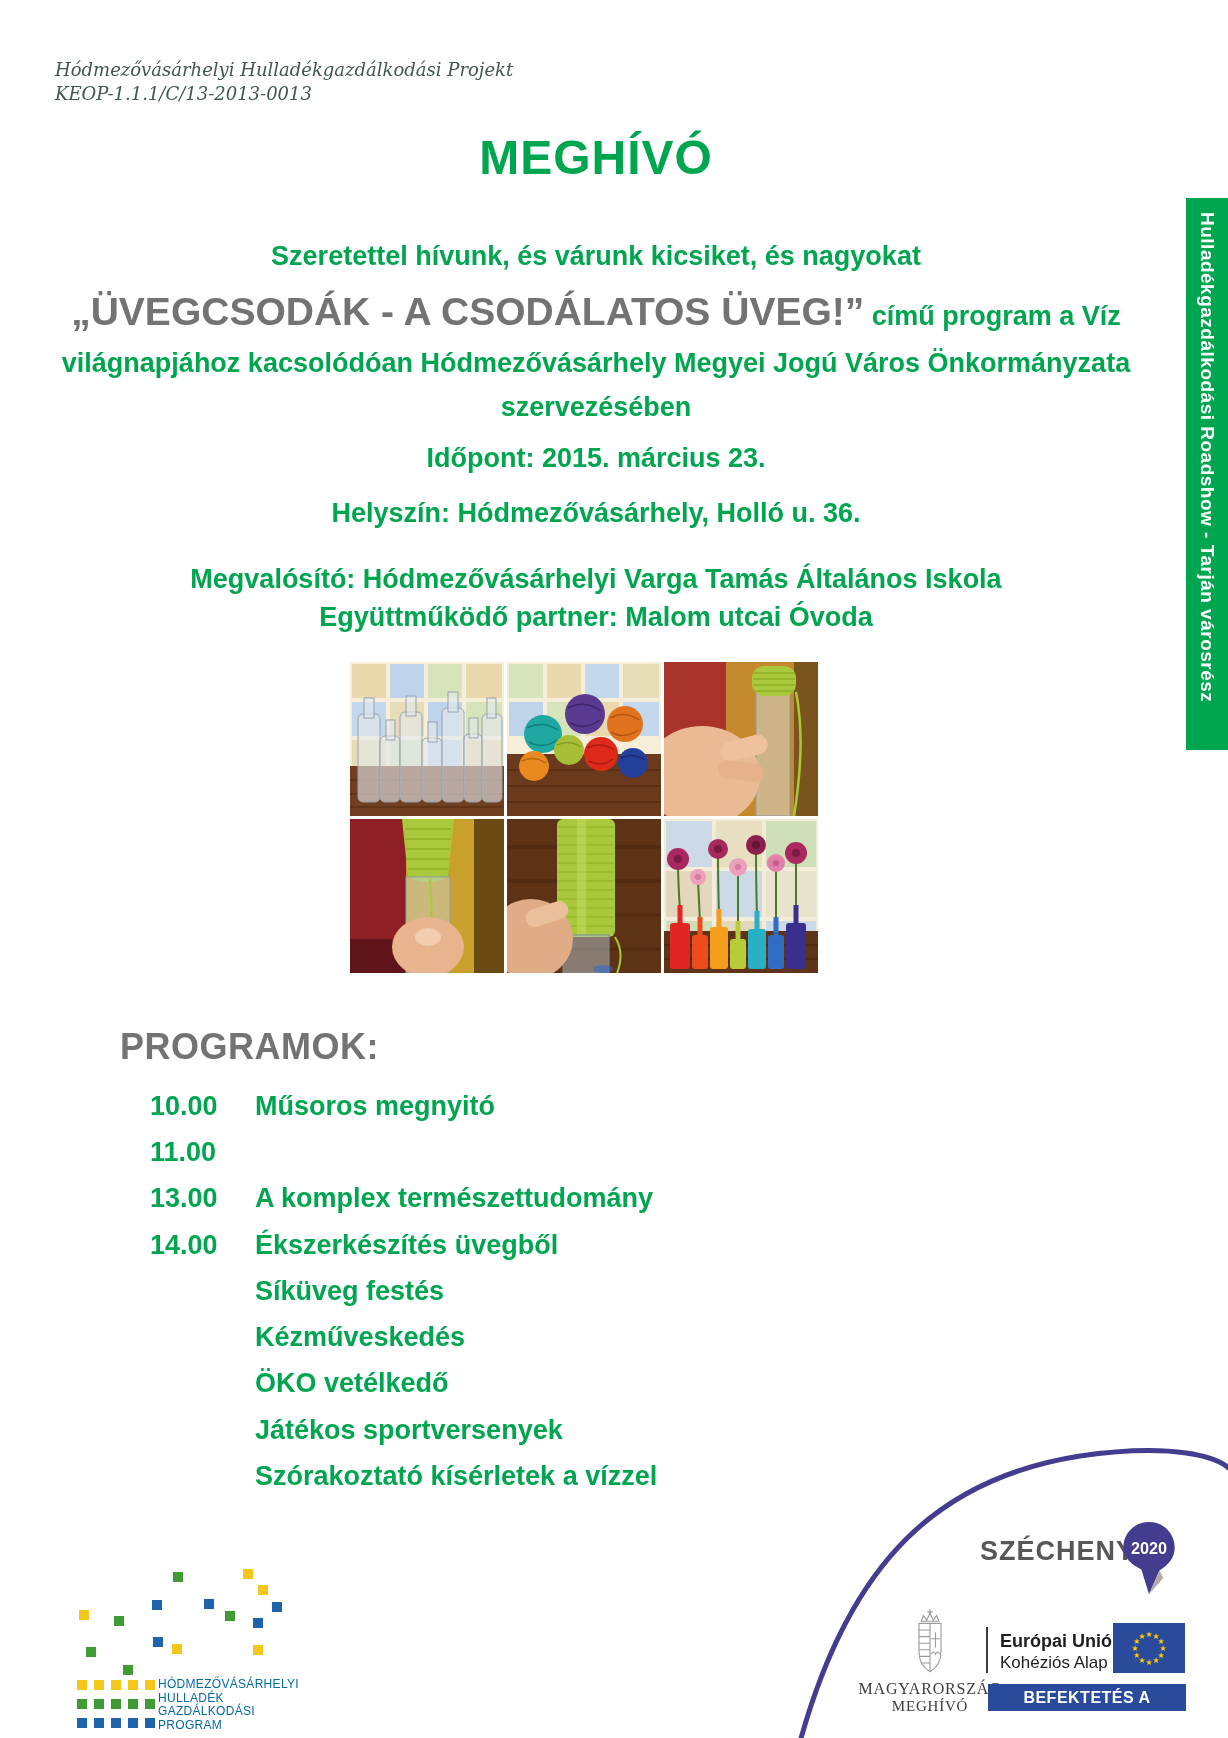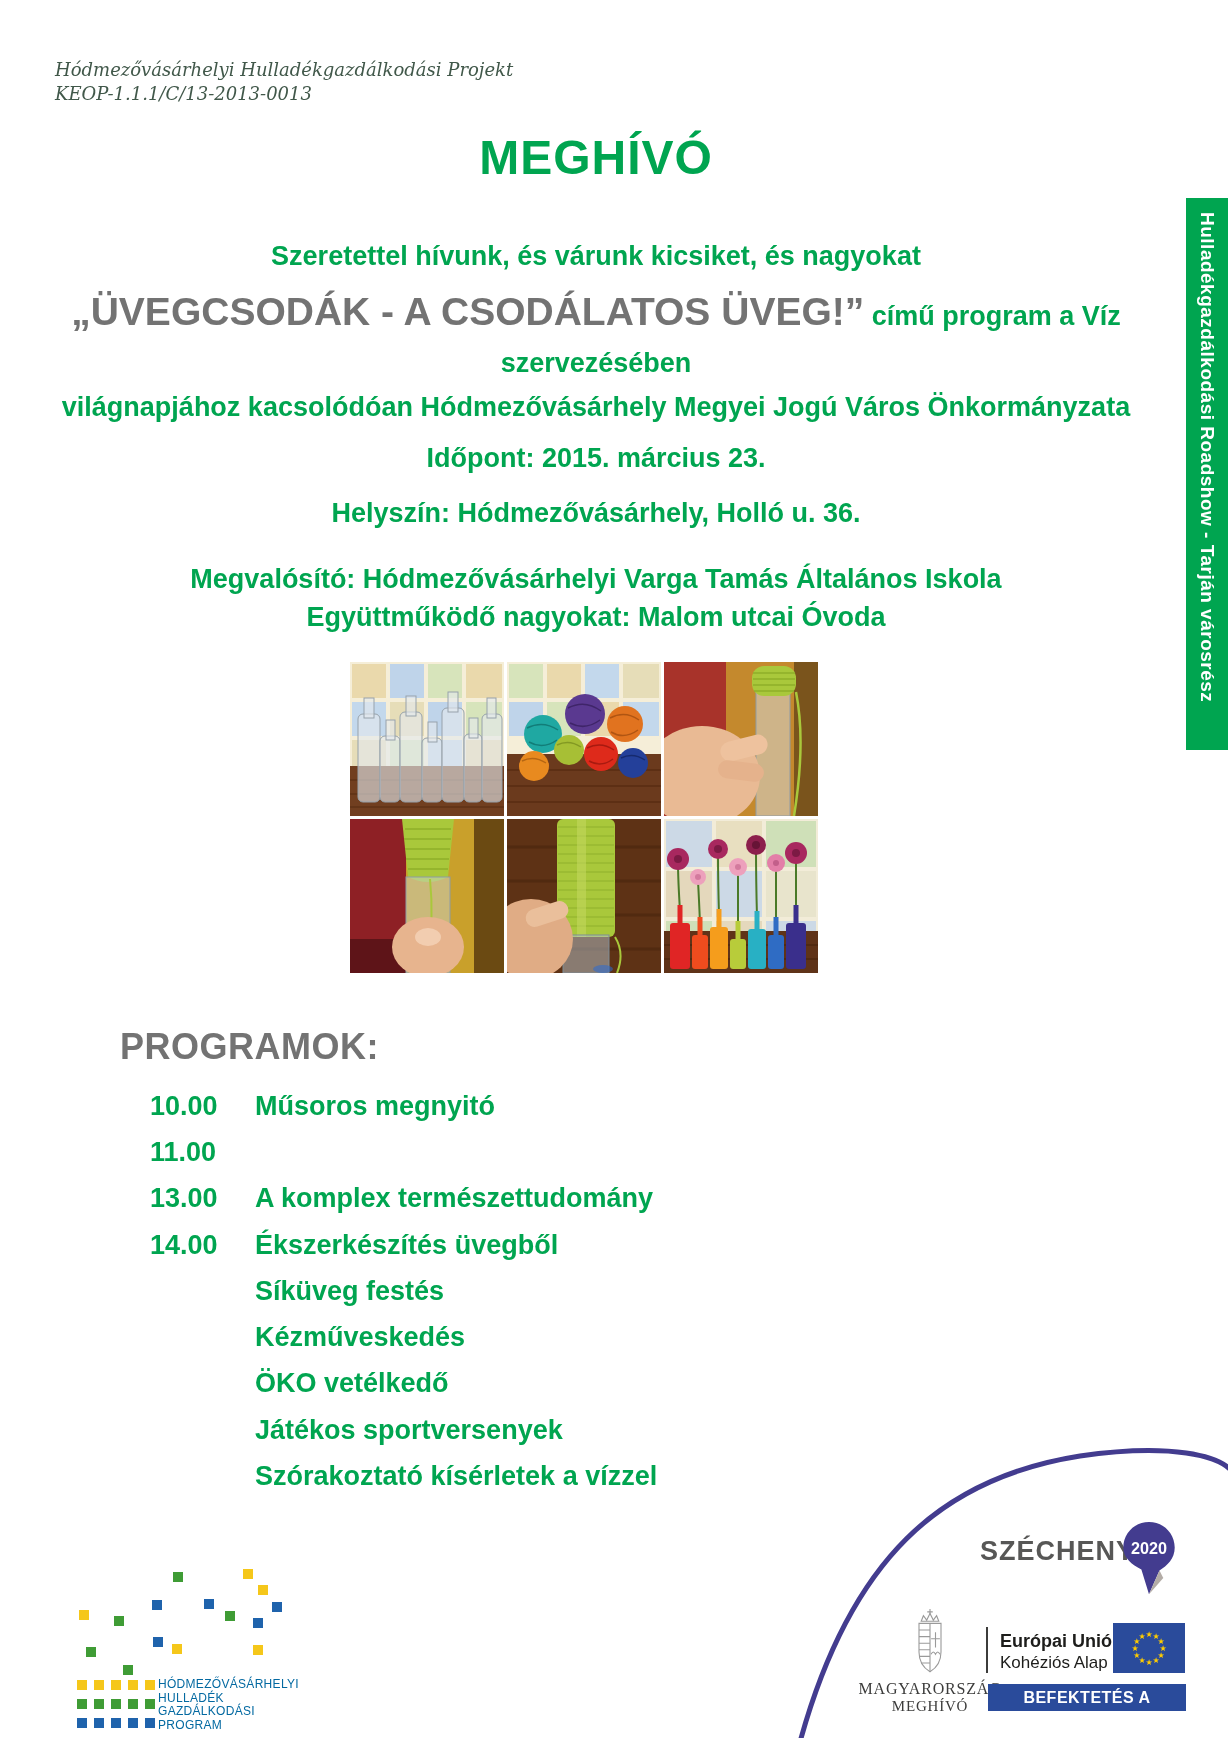--- a/index.html
+++ b/index.html
@@ -67,29 +67,29 @@
     <div>KEOP-1.1.1/C/13-2013-0013</div>
   </div>
 
   <div class="center-text main-title green">MEGHÍVÓ</div>
   <div class="center-text subtitle green">Szeretettel hívunk, és várunk kicsiket, és nagyokat</div>
 
   <div class="center-text headline-1">
     <span class="quote red">„ÜVEGCSODÁK - A CSODÁLATOS ÜVEG!”</span><span class="green"> című program a Víz</span>
   </div>
   <div class="center-text headline-23 green">
+    <div>világnapjához kacsolódóan Hódmezővásárhely Megyei Jogú Város Önkormányzata</div>
     <div>szervezésében</div>
-    <div>világnapjához kacsolódóan Hódmezővásárhely Megyei Jogú Város Önkormányzata</div>
   </div>
 
   <div class="center-text detail-date green">Időpont: 2015. március 23.</div>
   <div class="center-text detail-venue green">Helyszín: Hódmezővásárhely, Holló u. 36.</div>
   <div class="center-text detail-org green">
     <div>Megvalósító: Hódmezővásárhelyi Varga Tamás Általános Iskola</div>
-    <div>Együttműködő nagyokat: Malom utcai Óvoda</div>
+    <div>Együttműködő partner: Malom utcai Óvoda</div>
   </div>
 
   <div class="abs side-banner">
     <span>Hulladékgazdálkodási Roadshow - Tarján városrész</span>
   </div>
 
   <div class="abs photo-grid">
     <figure>
       <svg viewBox="0 0 154 154" width="154" height="154">
         <rect width="154" height="154" fill="#f5eed8"></rect>

